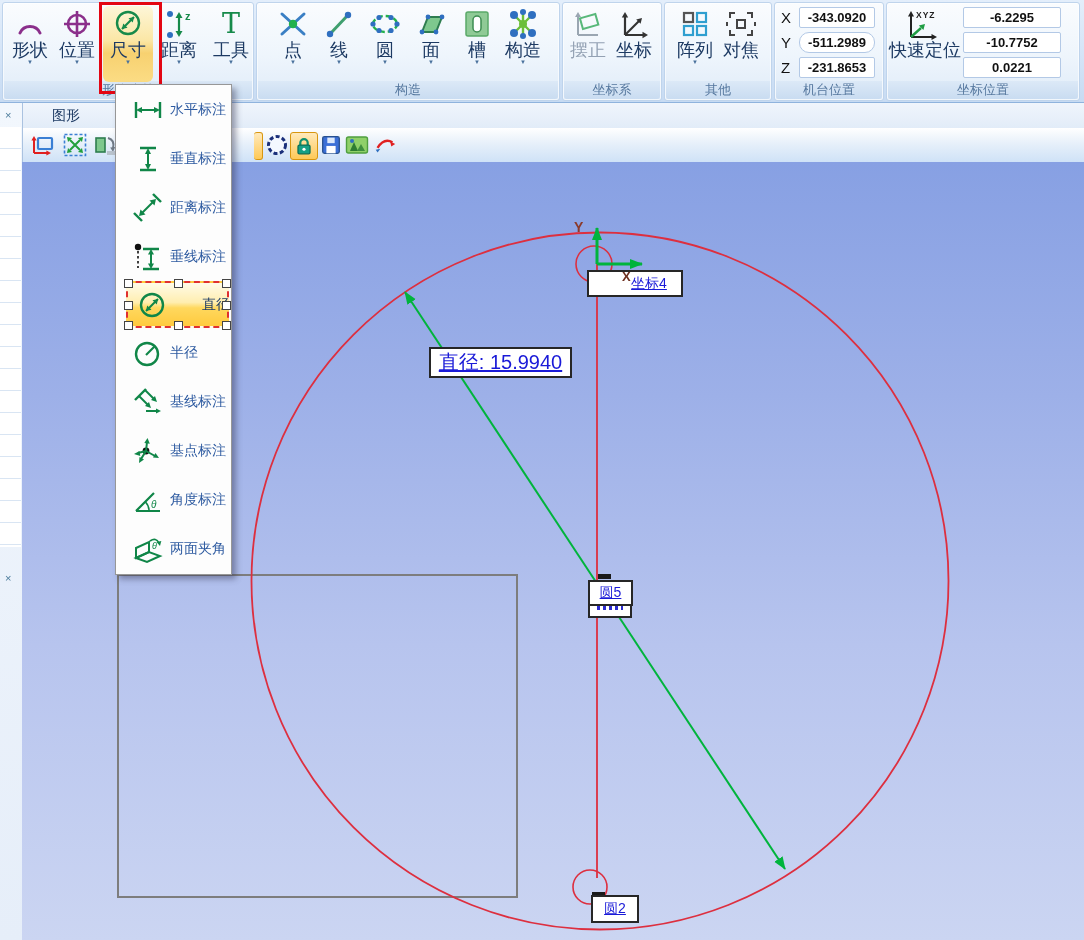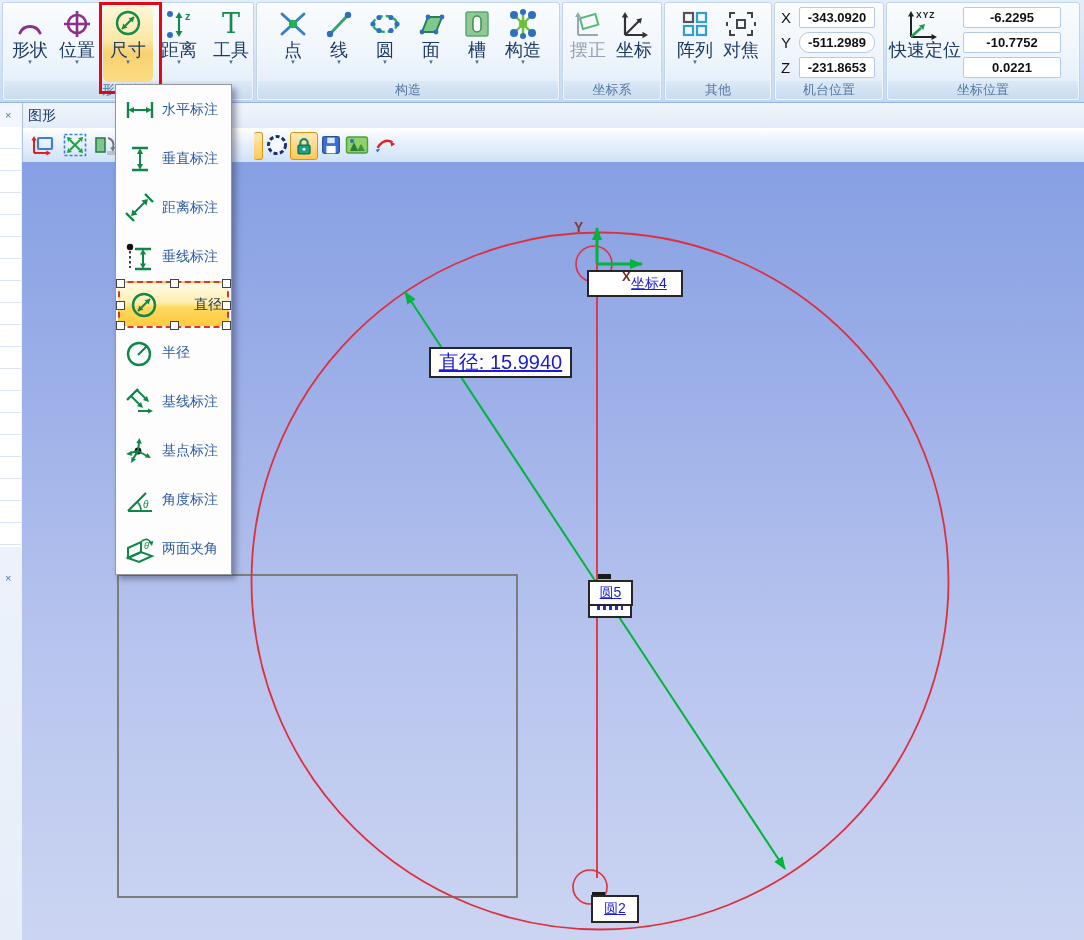--- a/index.html
+++ b/index.html
@@ -24,21 +24,21 @@
   #dim-red-box{position:absolute;left:96px;top:-1px;width:57px;height:86px;border:3px solid #e30613;z-index:6;}
   #btn-dimension{left:100px;background:linear-gradient(180deg,#fdf6d8 0%,#fbe7a6 45%,#f7d170 62%,#fbdc84 100%);border-radius:6px;z-index:7;}
   .axisrow{position:absolute;left:6px;height:21px;display:flex;align-items:center;}
   .axisrow .ax{width:18px;font-size:15px;color:#111;}
   .vbox{background:#fff;border:1px solid #b3c9e6;border-radius:2px;height:19px;line-height:19px;
     font-size:13px;font-weight:600;color:#111;text-align:center;}
 
   
   #tabbar{position:absolute;left:22px;top:103px;width:1062px;height:25px;
     background:linear-gradient(180deg,#f0f5fc,#e2ecf8);border-bottom:1px solid #bcd0e8;}
-  #tab-graphics{position:absolute;left:0;top:0;height:25px;line-height:25px;font-size:14px;color:#1d3a63;padding:0 6px;}
+  #tab-graphics{position:absolute;left:24px;top:0;height:25px;line-height:25px;font-size:14px;color:#1d3a63;padding:0 6px;}
   #canvastoolbar{position:absolute;left:22px;top:128px;width:1062px;height:34px;
     background:linear-gradient(180deg,#ffffff 0%,#e7f0fa 45%,#cfe2f7 100%);border-bottom:1px solid #a9c4e4;}
   .tbtn{position:absolute;top:4px;width:26px;height:26px;display:flex;align-items:center;justify-content:center;border-radius:3px;}
   .tbtn.active{background:linear-gradient(180deg,#ffe9bb,#fec957);border:1px solid #d8960f;}
 
   
   #leftstrip{position:absolute;left:0;top:103px;width:22px;height:837px;
     background:linear-gradient(180deg,#f2f7fd,#e6eef9);border-right:1px solid #aac2e0;}
   #leftstrip .rows{position:absolute;left:0;top:24px;width:21px;height:420px;
     background:repeating-linear-gradient(180deg,#ffffff 0 21px,#d9e5f3 21px 22px);}
@@ -53,21 +53,21 @@
     font-size:14px;z-index:10;white-space:nowrap;}
   #lbl-diameter{font-size:20px;}
   #lbl-hidden{border:2px solid #262626;background:#fff;z-index:9;}
   #lbl-hidden .marks{width:26px;height:4px;margin-top:1px;
     background:repeating-linear-gradient(90deg,#2a2ad0 0 3px,transparent 3px 6px);}
   #axis-x-letter{position:absolute;left:622px;top:269px;z-index:11;color:#6e3020;font-size:13px;font-weight:bold;}
   #axis-y-letter{position:absolute;left:574px;top:219px;z-index:4;color:#8b3a2a;font-size:14px;font-weight:bold;}
 
   
   #dimmenu{position:absolute;left:115px;top:84px;width:117px;height:491px;background:#fdfdfd;
-    border:1px solid #979797;box-shadow:4px 4px 6px rgba(50,50,80,.45);z-index:60;box-sizing:border-box;}
+    border:1px solid #979797;box-shadow:4px 4px 6px rgba(50,50,80,.45);z-index:60;box-sizing:border-box;padding-left:8px;}
   .mitem{height:49px;display:flex;align-items:center;padding-left:7px;box-sizing:border-box;}
   .mitem .mic{width:34px;height:34px;display:flex;align-items:center;justify-content:center;flex:0 0 34px;}
   .mitem .mlb{font-size:14px;color:#2d5aa0;margin-left:5px;white-space:nowrap;}
   .mitem.selected{position:relative;margin:0 2px;height:47px;border:2px dashed #e03030;border-radius:2px;
     background:linear-gradient(180deg,#fffbe8 0%,#ffeeb0 45%,#ffd85e 58%,#ffca3e 100%);gap:28px;}
   .mitem.selected .mlb{color:#1b3a66;}
   .hdl{position:absolute;width:7px;height:7px;background:#fff;border:1px solid #444;z-index:2;}
 </style>
 </head>
 <body>

